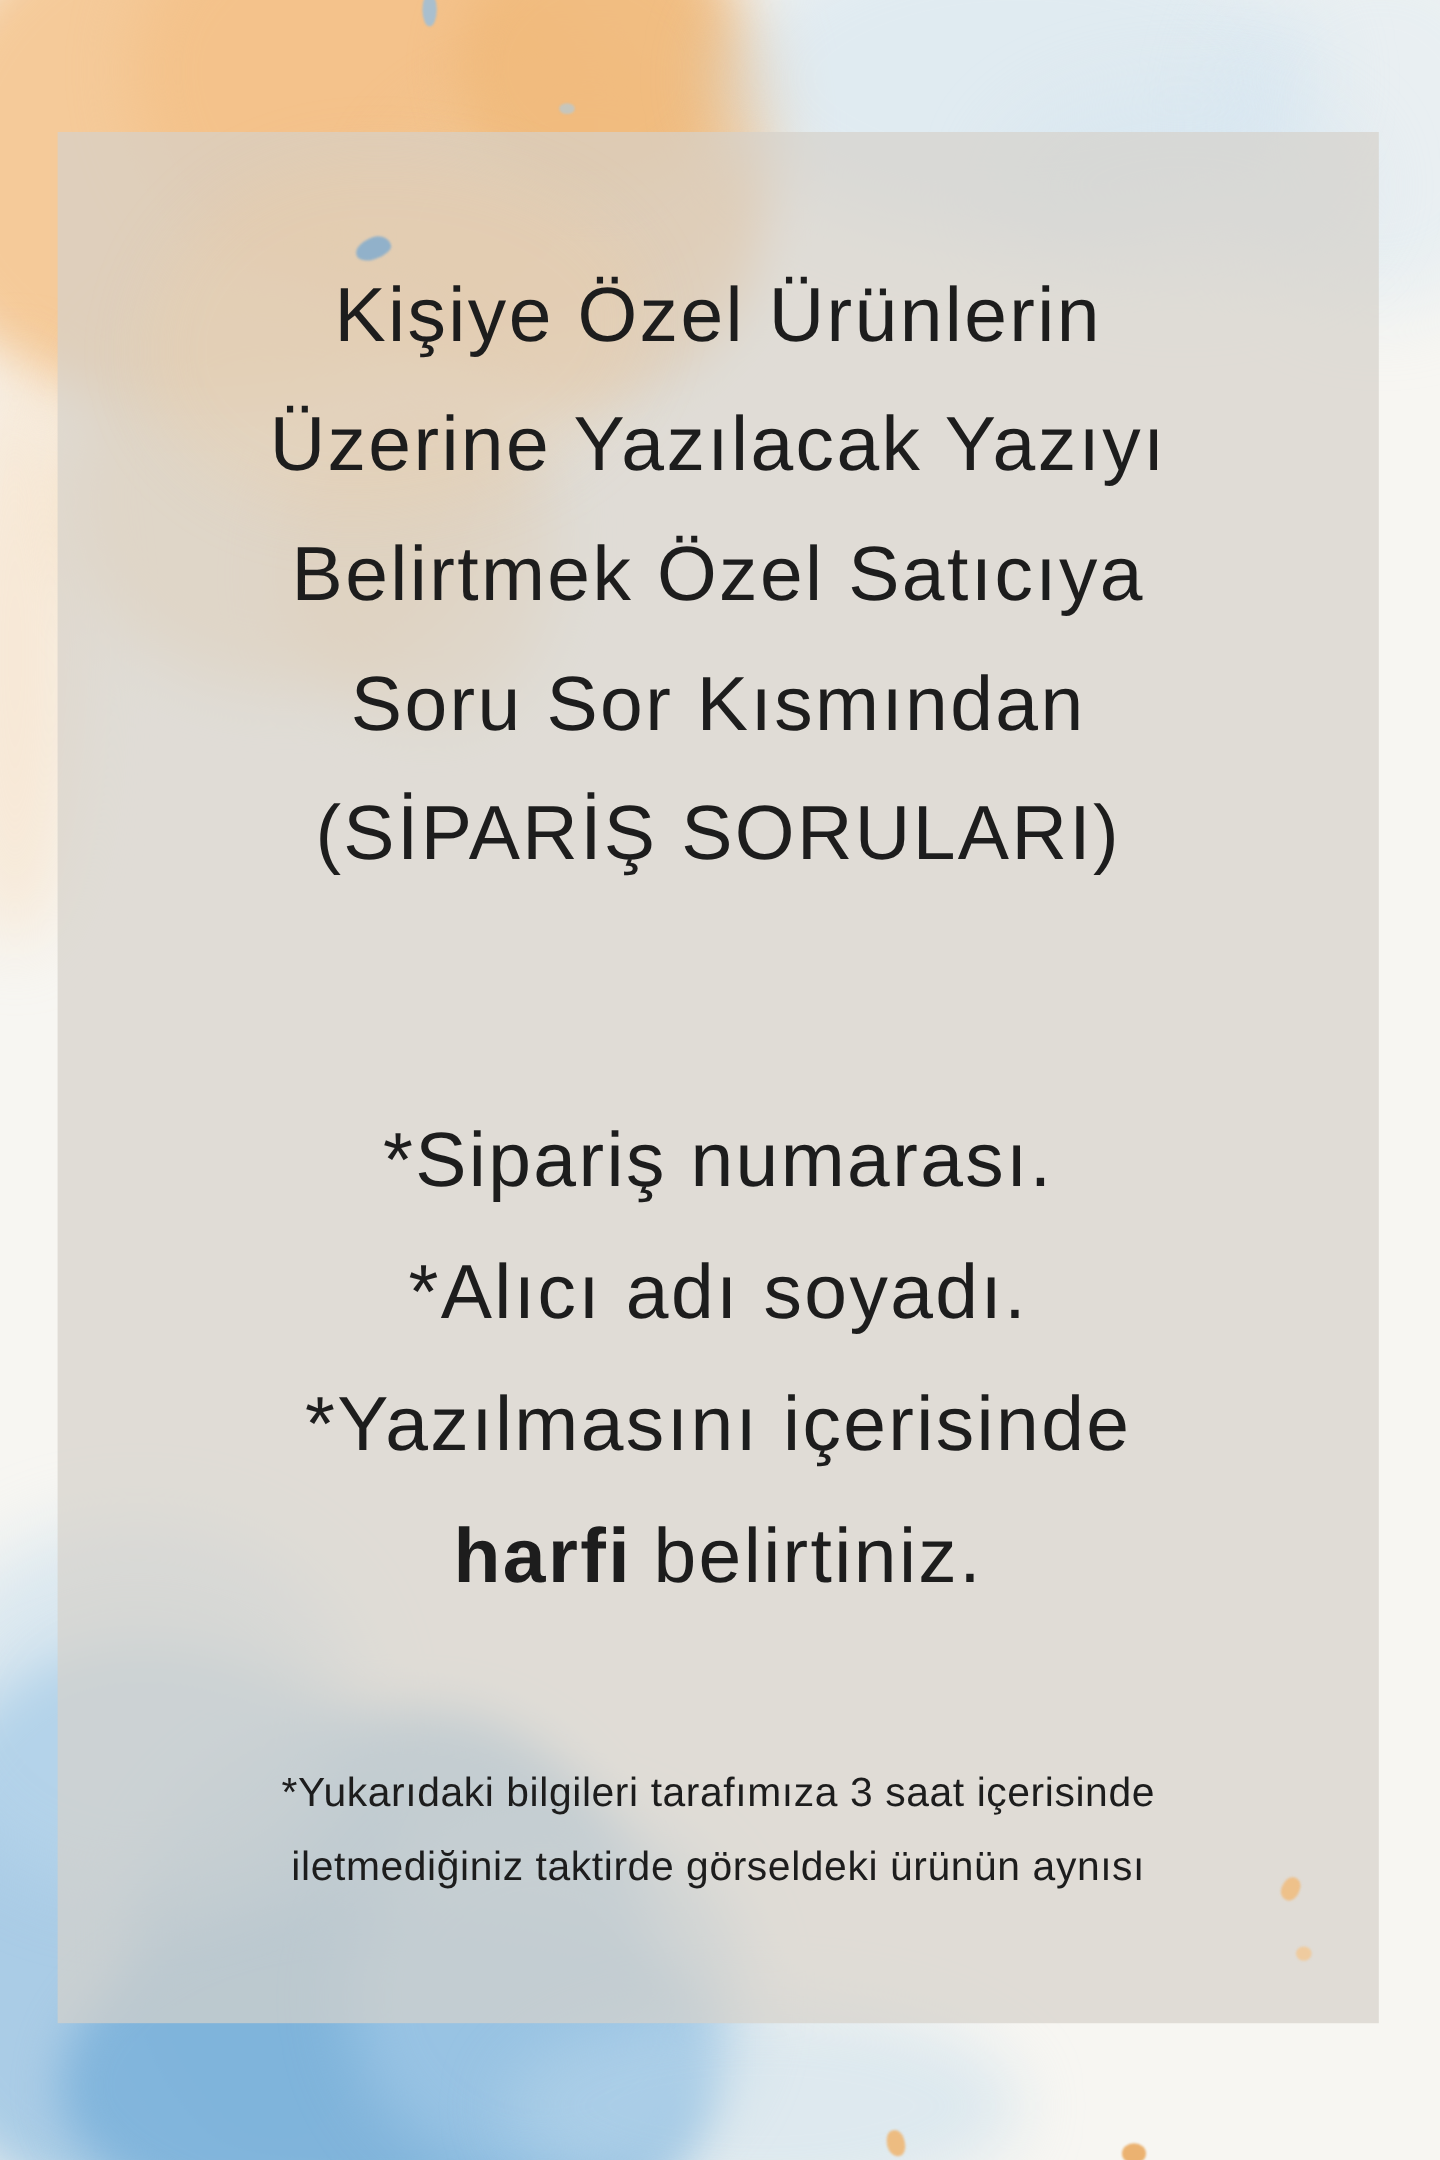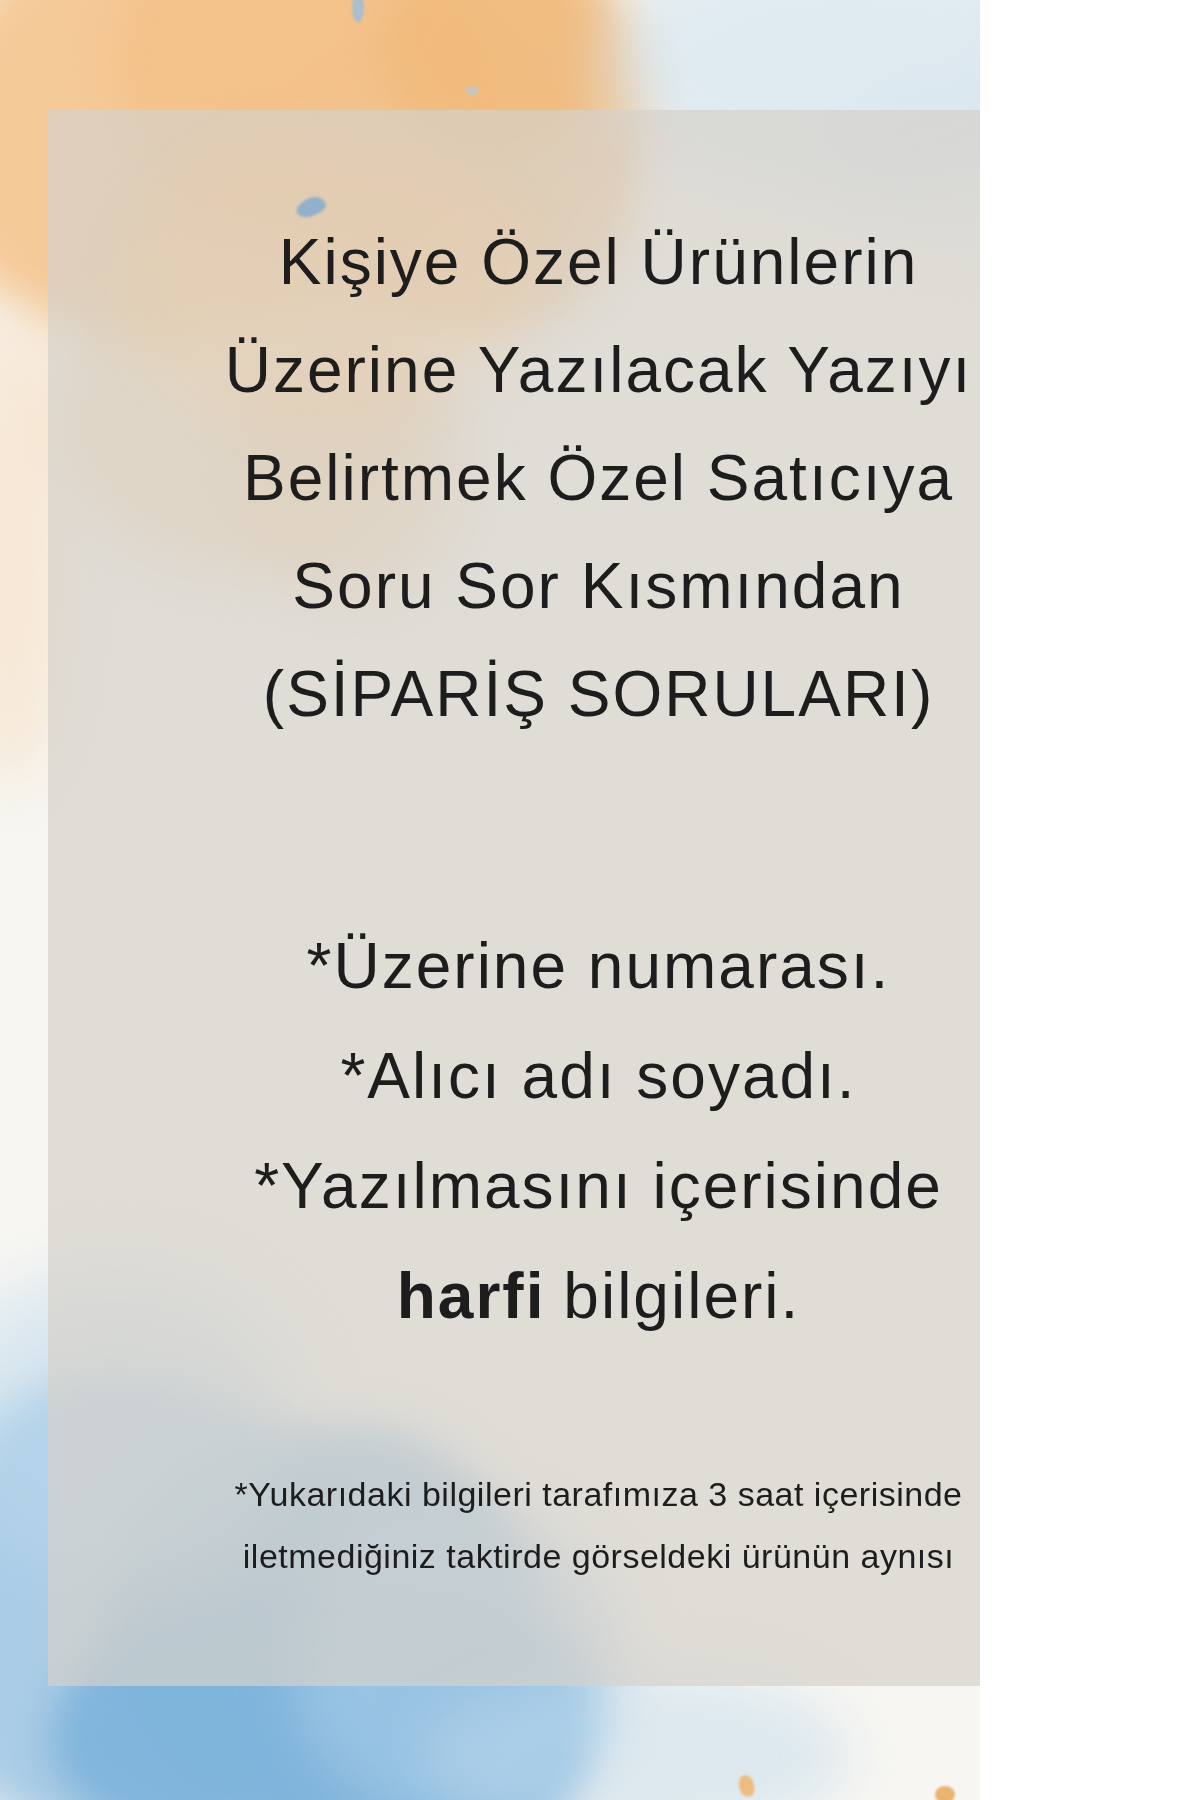--- a/index.html
+++ b/index.html
@@ -2,21 +2,21 @@
 <html lang="tr"><head>
 <meta charset="utf-8">
 <style>
   html, body {
     margin: 0;
     padding: 0;
     background: #ffffff;
   }
   .page {
     position: relative;
-    width: 980px;
+    width: 1200px;
     height: 1800px;
     overflow: hidden;
     background: #f7f6f2;
     font-family: "Liberation Sans", sans-serif;
   }
   
   .blob {
     position: absolute;
     pointer-events: none;
   }
@@ -128,25 +128,25 @@
 
     <div class="heading-block">
       <div class="big-line">Kişiye Özel Ürünlerin</div>
       <div class="big-line">Üzerine Yazılacak Yazıyı</div>
       <div class="big-line">Belirtmek Özel Satıcıya</div>
       <div class="big-line">Soru Sor Kısmından</div>
       <div class="big-line">(SİPARİŞ SORULARI)</div>
     </div>
 
     <div class="order-block">
-      <div class="big-line">*Üzerine numarası.</div>
+      <div class="big-line">*Sipariş numarası.</div>
       <div class="big-line">*Alıcı adı soyadı.</div>
       <div class="big-line">*Yazılmasını içerisinde</div>
       <div class="big-line">
-        <span class="bold-word">harfi</span><span>bilgileri.</span>
+        <span class="bold-word">harfi</span><span>belirtiniz.</span>
       </div>
     </div>
 
     <div class="note-block">
       <div class="note-line">*Yukarıdaki bilgileri tarafımıza 3 saat içerisinde</div>
       <div class="note-line">iletmediğiniz taktirde görseldeki ürünün aynısı</div>
     </div>
 
   </div>
 </div>

